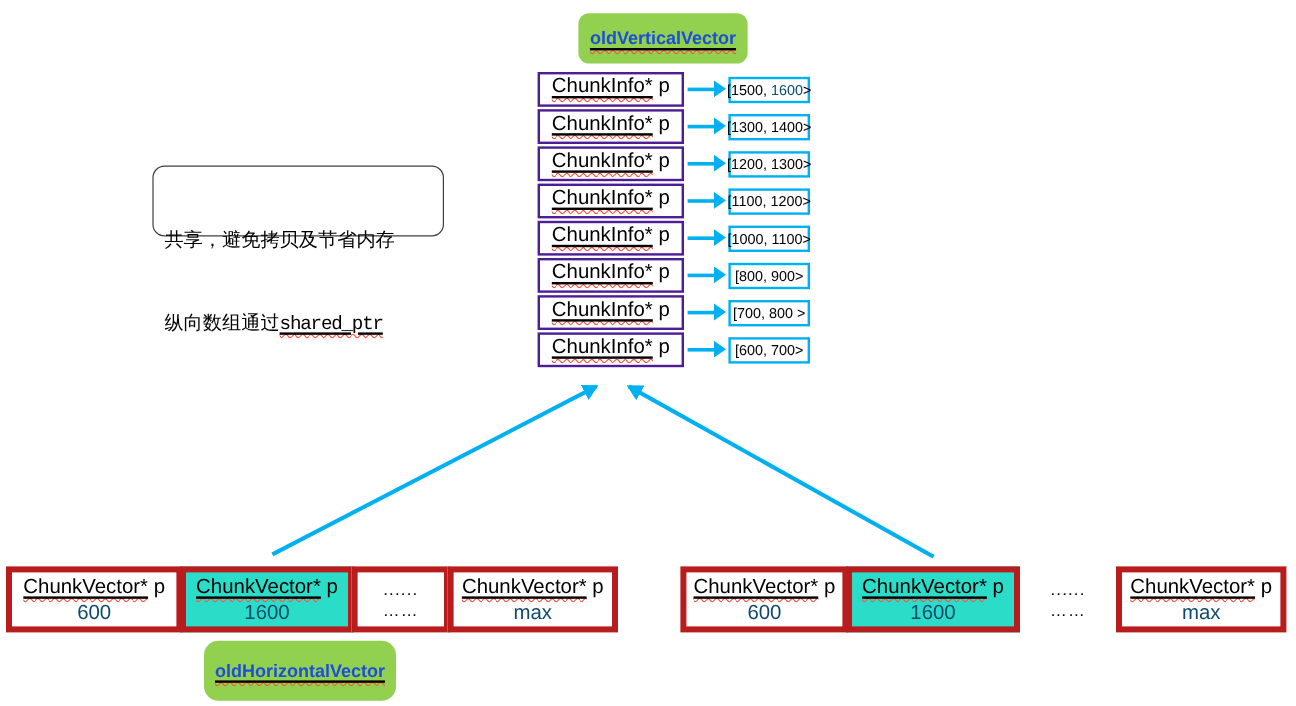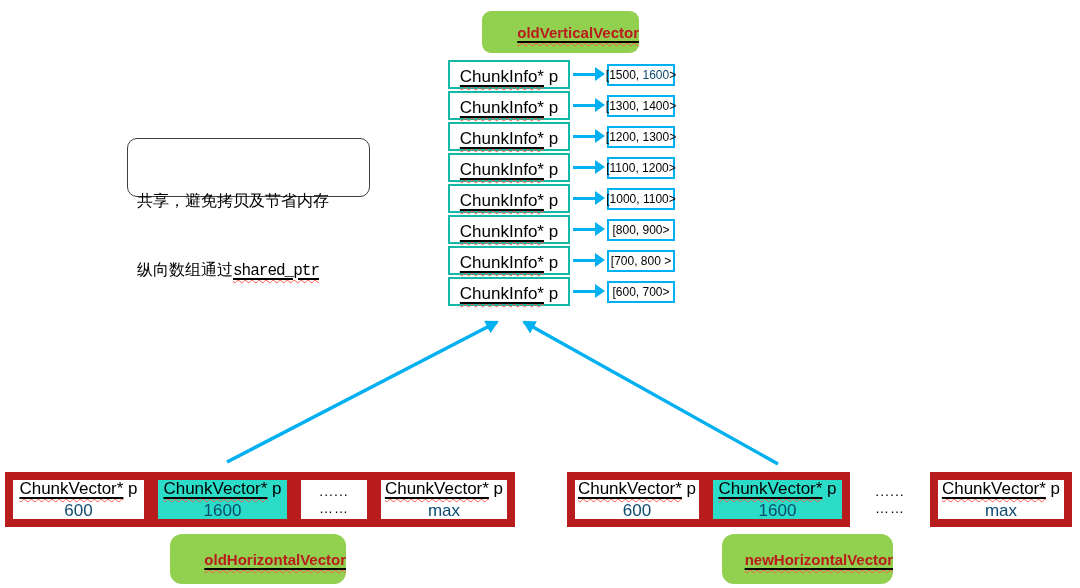--- a/index.html
+++ b/index.html
@@ -12,51 +12,51 @@
   .arrows-svg { position:absolute; left:0; top:0; width:1080px; height:588px; pointer-events:none; }
 
   
   .sp { text-decoration-line:underline; text-decoration-style:wavy;
         text-decoration-color:#ff5540; text-decoration-thickness:1px; text-underline-offset:4px; }
   .u  { text-decoration-line:underline; text-decoration-style:solid;
         text-decoration-color:#000; text-decoration-thickness:1.5px; text-underline-offset:2.5px; }
 
   
   .green-label { position:absolute; background:#92D050; border-radius:9px;
-                 display:flex; align-items:center; justify-content:flex-end;
-                 font-weight:bold; font-size:15px; color:#b91c1c;padding-left:16px; }
+                 display:flex; align-items:center; justify-content:center;
+                 font-weight:bold; font-size:15px; color:#1d4ed8; }
   #label-top   { left:482px; top:11px;  width:141px; height:42px; }
   #label-old-h { left:170px; top:534px; width:160px; height:50px; border-radius:12px; }
   #label-new-h { left:722px; top:534px; width:155px; height:50px; border-radius:12px; }
 
   
   .vstack { position:absolute; left:448px; top:60px; display:flex; flex-direction:column; row-gap:2px; }
   .vrow   { display:flex; align-items:center; height:29px; white-space:pre; }
-  .chunk-box { width:122px; height:29px; box-sizing:border-box; border:2px solid #14b8a6;
-               background:#fff; display:flex; align-items:flex-end; justify-content:center;
+  .chunk-box { width:122px; height:29px; box-sizing:border-box; border:2px solid #4c1d95;
+               background:#fff; display:flex; align-items:flex-start; justify-content:center;
                font-size:17px; }
   .harrow { width:37px; height:29px; position:relative; }
   .harrow::before { content:""; position:absolute; left:3px; right:11px; top:13px; height:3px; background:#00B0F0; }
   .harrow::after  { content:""; position:absolute; right:2px; top:7px; width:0; height:0;
                     border-left:10px solid #00B0F0; border-top:7px solid transparent; border-bottom:7px solid transparent; }
   .range-box { width:68px; height:22px; box-sizing:border-box; border:2px solid #00B0F0;
                display:flex; align-items:center; justify-content:center; font-size:12px; white-space:pre; }
   .red { color:#0c4a6e; }
 
   
   .note { position:absolute; left:127px; top:138px; width:243px; height:59px; box-sizing:border-box;
           border:1.5px solid #3f3f3f; border-radius:10px; padding:6px 9px 0 9px;
           font-size:16px; line-height:1.42; white-space:pre; }
   .mono { font-family:"Liberation Mono", monospace; letter-spacing:-1px; font-size:16px; }
 
   
   .hvec { position:absolute; display:flex; top:472px; }
   #old-hvec { left:5px; }
   #new-hvec { left:567px; }
-  .hcell { box-sizing:border-box; height:55px; border:8px solid #b91c1c; background:#fff;
+  .hcell { box-sizing:border-box; height:55px; border:5px solid #b91c1c; background:#fff;
            display:flex; flex-direction:column; align-items:center; justify-content:center;
            font-size:17px; line-height:1.28; white-space:pre; }
   .hcell.ovl { margin-left:-2px; }
   .hcell.cyan { background:#2BDCC9; }
   .hcell.noborder { border:none; }
   .dots-line { font-size:14px; letter-spacing:1px; color:#000; line-height:1.15; }
 </style>
 </head>
 <body>
 
@@ -158,17 +158,14 @@
     </div>
     <div class="hcell" style="width:142px">
       <div><span class="sp"><span class="u">ChunkVector*</span></span><span> p</span></div>
       <div class="red">max</div>
     </div>
   </div>
 
   <div class="green-label" id="label-old-h">
     <span class="sp"><span class="u">oldHorizontalVector</span></span>
   </div>
-  <div class="green-label" id="label-new-h">
-    <span class="sp"><span class="u">newHorizontalVector</span></span>
-  </div>
 
 </div>
 
 </body></html>

